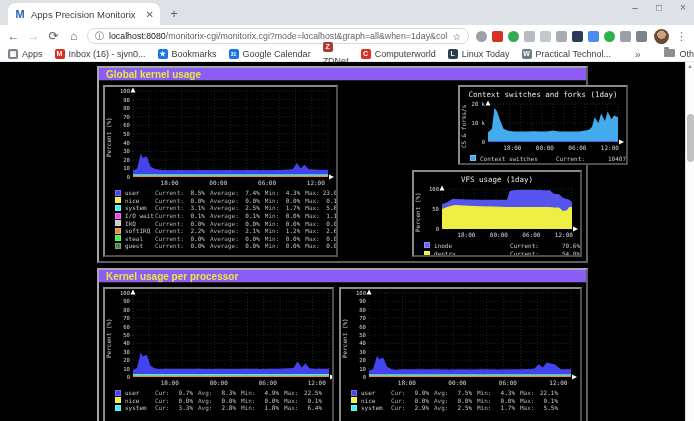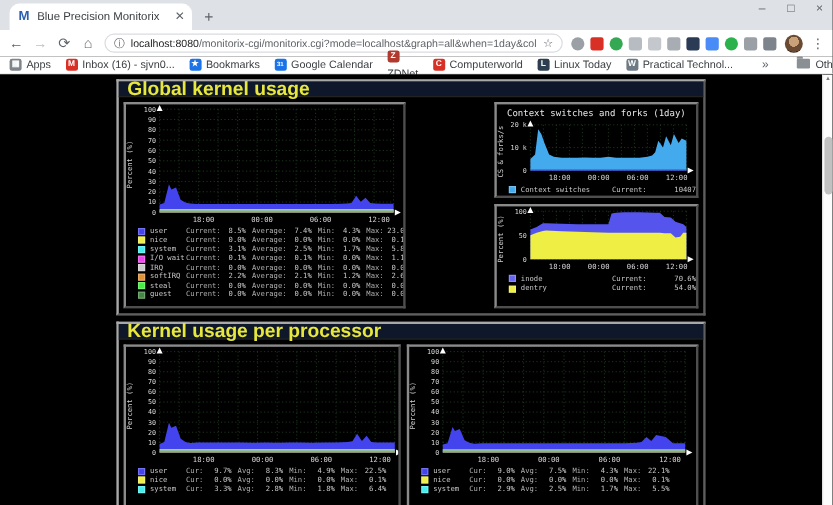--- a/index.html
+++ b/index.html
@@ -46,28 +46,28 @@
   .bm-spacer { flex:1; }
   .bm-chev { color:#5f6368; font-size:10px; }
   .bm-divider { width:1px; height:10px; background:#dadce0; }
   .folder-ic { width:11px; height:8px; background:#8a8f94; border-radius:1px; position:relative; flex:none; }
   .folder-ic::before { content:""; position:absolute; top:-2px; left:0; width:5px; height:2px; background:#8a8f94; border-radius:1px 1px 0 0; }
 
   
   .page { flex:1; background:#000; position:relative; overflow:hidden; }
   .mx { position:absolute; left:97px; top:4px; width:491px; }
   .mx-section { border:2px solid; border-color:#a8a8a8 #5e5e5e #5e5e5e #a8a8a8; margin-bottom:5px; background:#000; }
-  .mx-title { height:13px; background:#0f172a; color:#e8e83a; font-weight:bold; font-size:16px;
+  .mx-title { height:13px; background:#8b5cf6; color:#e8e83a; font-weight:bold; font-size:10px;
               line-height:13px; padding-left:7px; border-bottom:1px solid #222; }
   .mx-body { display:flex; padding:4px; }
   .right-col { margin-left:auto; width:170px; display:flex; flex-direction:column; gap:5px; }
 
   .panel { background:#000; border:2px solid; border-color:#8a8a8a #4e4e4e #4e4e4e #8a8a8a; overflow:hidden; }
   #p-kernel { width:235px; height:172px; }
-  #p-ctx { width:170px; height:80px; }
+  #p-ctx { width:170px; height:80px;margin-left:46px; }
   #p-vfs { width:170px; height:87px; }
   #p-proc0 { width:236px; height:172px; }
   #p-proc1 { width:243px; height:172px; flex:none; }
   .mx-body-2 { gap:5px; }
 
   .gtitle { color:#e6e6e6; font-family:"DejaVu Sans Mono", monospace; font-size:7.5px; text-align:center;
             padding-top:3px; height:13px; }
   .grow { display:flex; }
   .ylab { width:9px; color:#cfcfcf; font-family:"DejaVu Sans Mono", monospace; font-size:6px;
           writing-mode:vertical-rl; transform:rotate(180deg); text-align:center; }
@@ -92,21 +92,21 @@
   .scroll-thumb { position:absolute; top:52px; left:1px; width:7px; height:48px; background:#c1c1c1; border-radius:4px; }
 </style>
 </head>
 <body>
 
 <div class="window">
 
   <div class="tabstrip">
     <div class="tab">
       <span class="favicon" style="color:#2b5fb0;">M</span>
-      <span class="tab-title">Blue Precision Monitorix</span>
+      <span class="tab-title">Apps Precision Monitorix</span>
       <span class="tab-close">✕</span>
     </div>
     <div class="newtab">+</div>
     <div class="win-controls">
       <span>–</span>
       <span>□</span>
       <span>×</span>
     </div>
   </div>
 
@@ -379,20 +379,21 @@
                   </div>
                   <div class="lrow">
                     <span class="lbox" style="background: rgb(68, 68, 238);"></span>
                     <span class="lname">Forks</span>
                     <span class="lkc">Current:</span>
                     <span class="lvc">4</span>
                   </div>
                 </div>
               </div>
             <div class="panel" id="p-vfs">
+                <div class="gtitle">VFS usage  (1day)</div>
                 <div class="grow">
                   <div class="ylab" style="height: 54px;">Percent (%)</div>
                   <svg width="157" height="54">
                     <line x1="19" y1="44" x2="149" y2="44" stroke="#2d572d" stroke-width="0.5" stroke-dasharray="1,2"></line>
                     <line x1="19" y1="24" x2="149" y2="24" stroke="#2d572d" stroke-width="0.5" stroke-dasharray="1,2"></line>
                     <line x1="19" y1="4" x2="149" y2="4" stroke="#2d572d" stroke-width="0.5" stroke-dasharray="1,2"></line>
                     <line x1="19" y1="4" x2="19" y2="44" stroke="#2d572d" stroke-width="0.5" stroke-dasharray="1,2"></line>
                     <line x1="29.833333333333336" y1="4" x2="29.833333333333336" y2="44" stroke="#2d572d" stroke-width="0.5" stroke-dasharray="1,2"></line>
                     <line x1="40.66666666666667" y1="4" x2="40.66666666666667" y2="44" stroke="#2d572d" stroke-width="0.5" stroke-dasharray="1,2"></line>
                     <line x1="51.5" y1="4" x2="51.5" y2="44" stroke="#2d572d" stroke-width="0.5" stroke-dasharray="1,2"></line>

